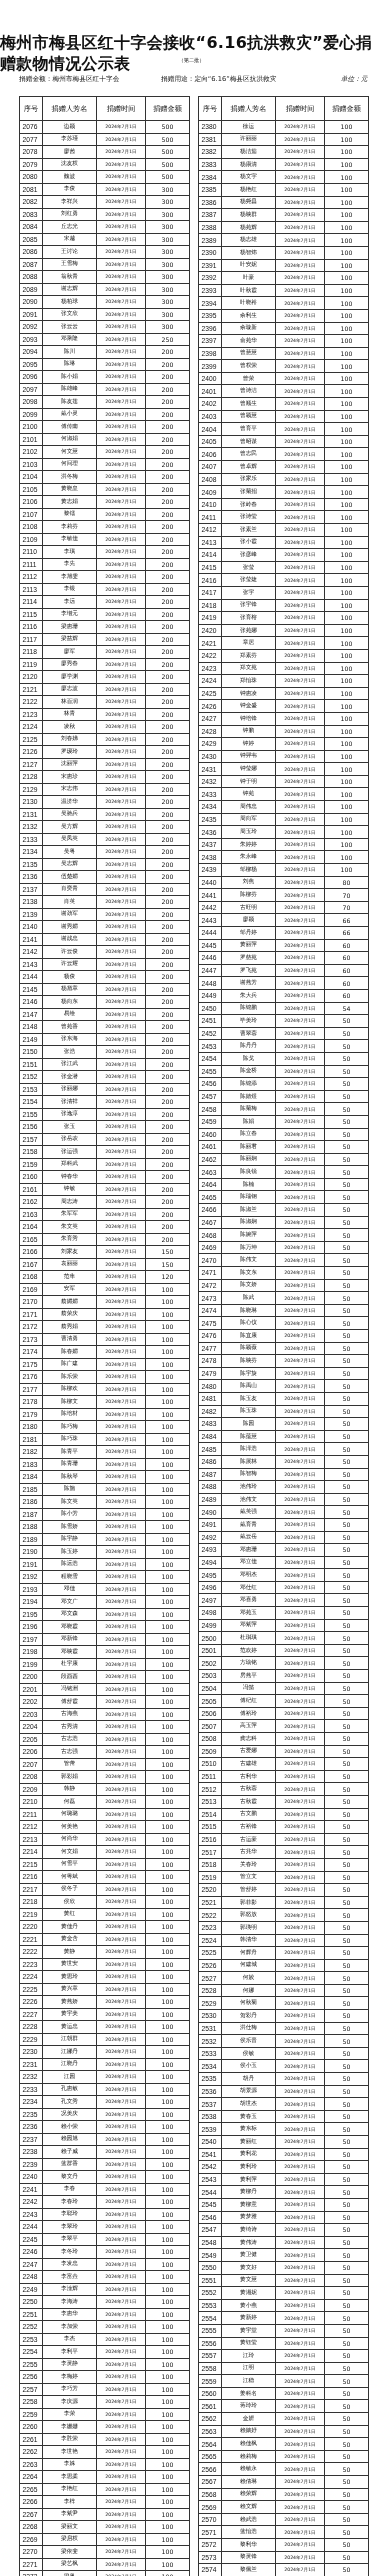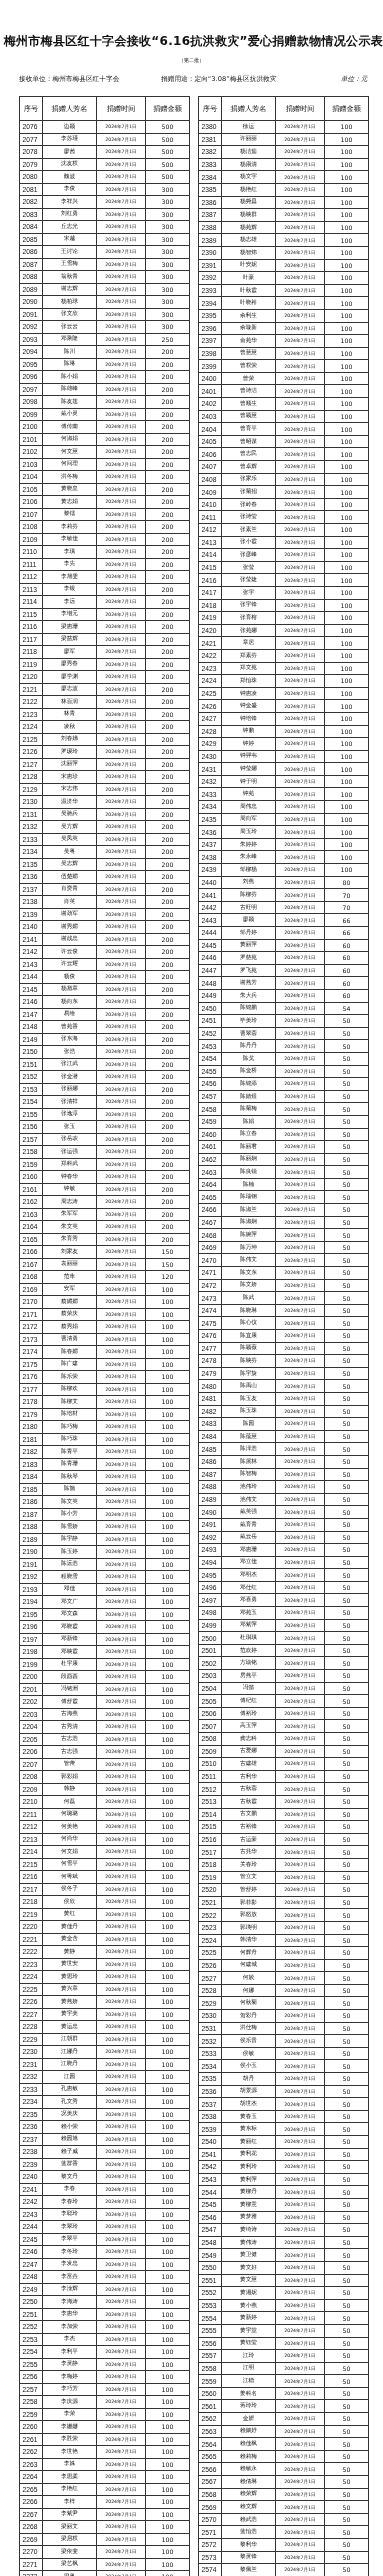--- a/index.html
+++ b/index.html
@@ -1,19 +1,19 @@
 <!DOCTYPE html>
 <html style="font-size:8.2px"><head>
 <meta charset="utf-8">
 <style>
   html, body { margin:0; padding:0; background:#ffffff; }
   body { width:383px; height:3758px; position:relative; overflow:hidden;
          font-family:"DejaVu Sans","Liberation Sans",sans-serif; color:#111; }
-  .title { position:absolute; top:33px; left:0; width:383px; text-align:right;
-           font-size:12px; font-weight:bold; letter-spacing:0.3px; }
+  .title { position:absolute; top:33px; left:0; width:383px; text-align:left;
+           font-size:16px; font-weight:bold; letter-spacing:0.3px; }
   .subtitle { position:absolute; top:57px; left:0; width:383px; text-align:center; font-size:5.2px; }
   .meta { position:absolute; top:75px; font-size:6.7px; }
   .meta.left { left:19px; }
   .meta.mid { left:161px; }
   .meta.right { right:15.5px;font-style:italic; }
   table.donors { position:absolute; top:96px; border-collapse:collapse; table-layout:fixed; }
   table.donors.left { left:19px; }
   table.donors.right { left:198px; }
   table.donors td, table.donors th { border:0.5px solid #333; padding:0; text-align:center;
        overflow:hidden; white-space:nowrap; }
@@ -24,22 +24,22 @@
   table.donors td.amt { font-size:6.2px; }
   table.left td { height:11.5px; }
   table.right td { height:11.6px; }
   col.c1 { width:23px; } col.c2 { width:54px; } col.c3 { width:49px; } col.c4 { width:44px; }
 </style>
 </head>
 <body>
 
 <div class="title">梅州市梅县区红十字会接收“6.16抗洪救灾”爱心捐赠款物情况公示表</div>
 <div class="subtitle">（第二批）</div>
-<div class="meta left">接收单位：梅州市梅县区红十字会</div>
-<div class="meta mid">捐赠用途：定向“3.08”梅县区抗洪救灾</div>
+<div class="meta left">捐赠金额：梅州市梅县区红十字会</div>
+<div class="meta mid">捐赠用途：定向“6.16”梅县区抗洪救灾</div>
 <div class="meta right">单位：元</div>
 
 <table class="donors left">
   <colgroup>
       <col class="c1">
       <col class="c2">
       <col class="c3">
       <col class="c4">
     </colgroup>
   <thead>

